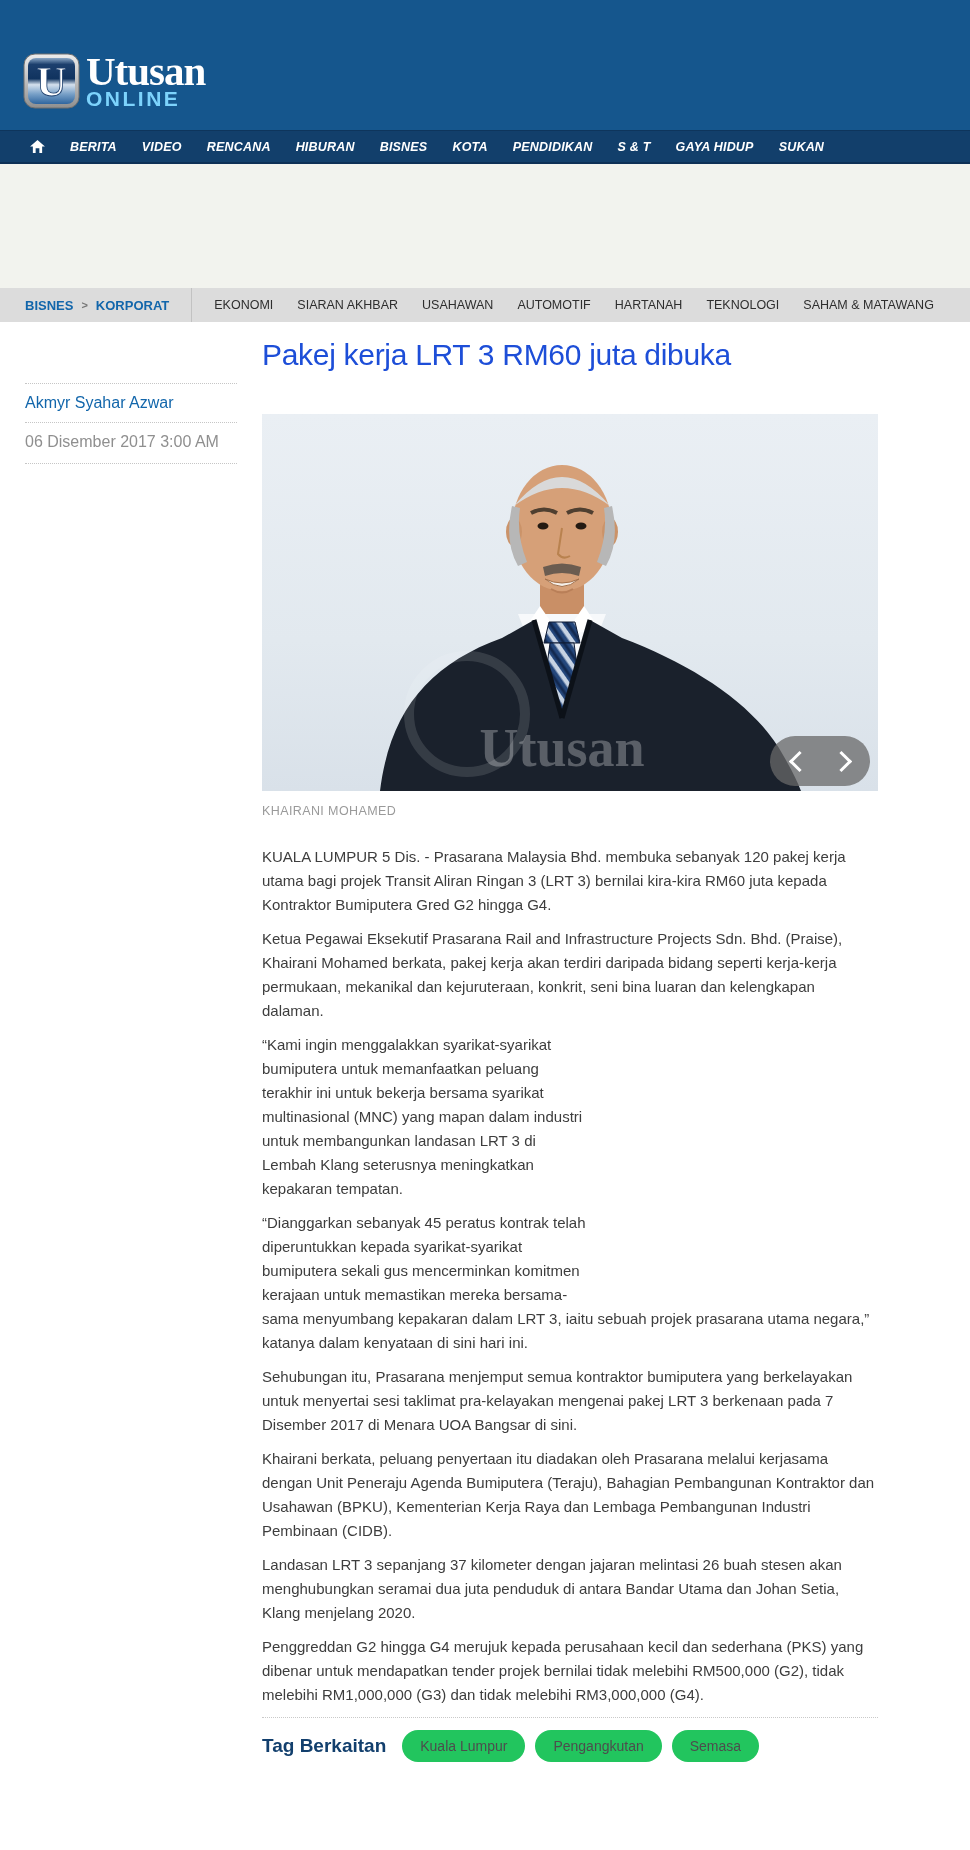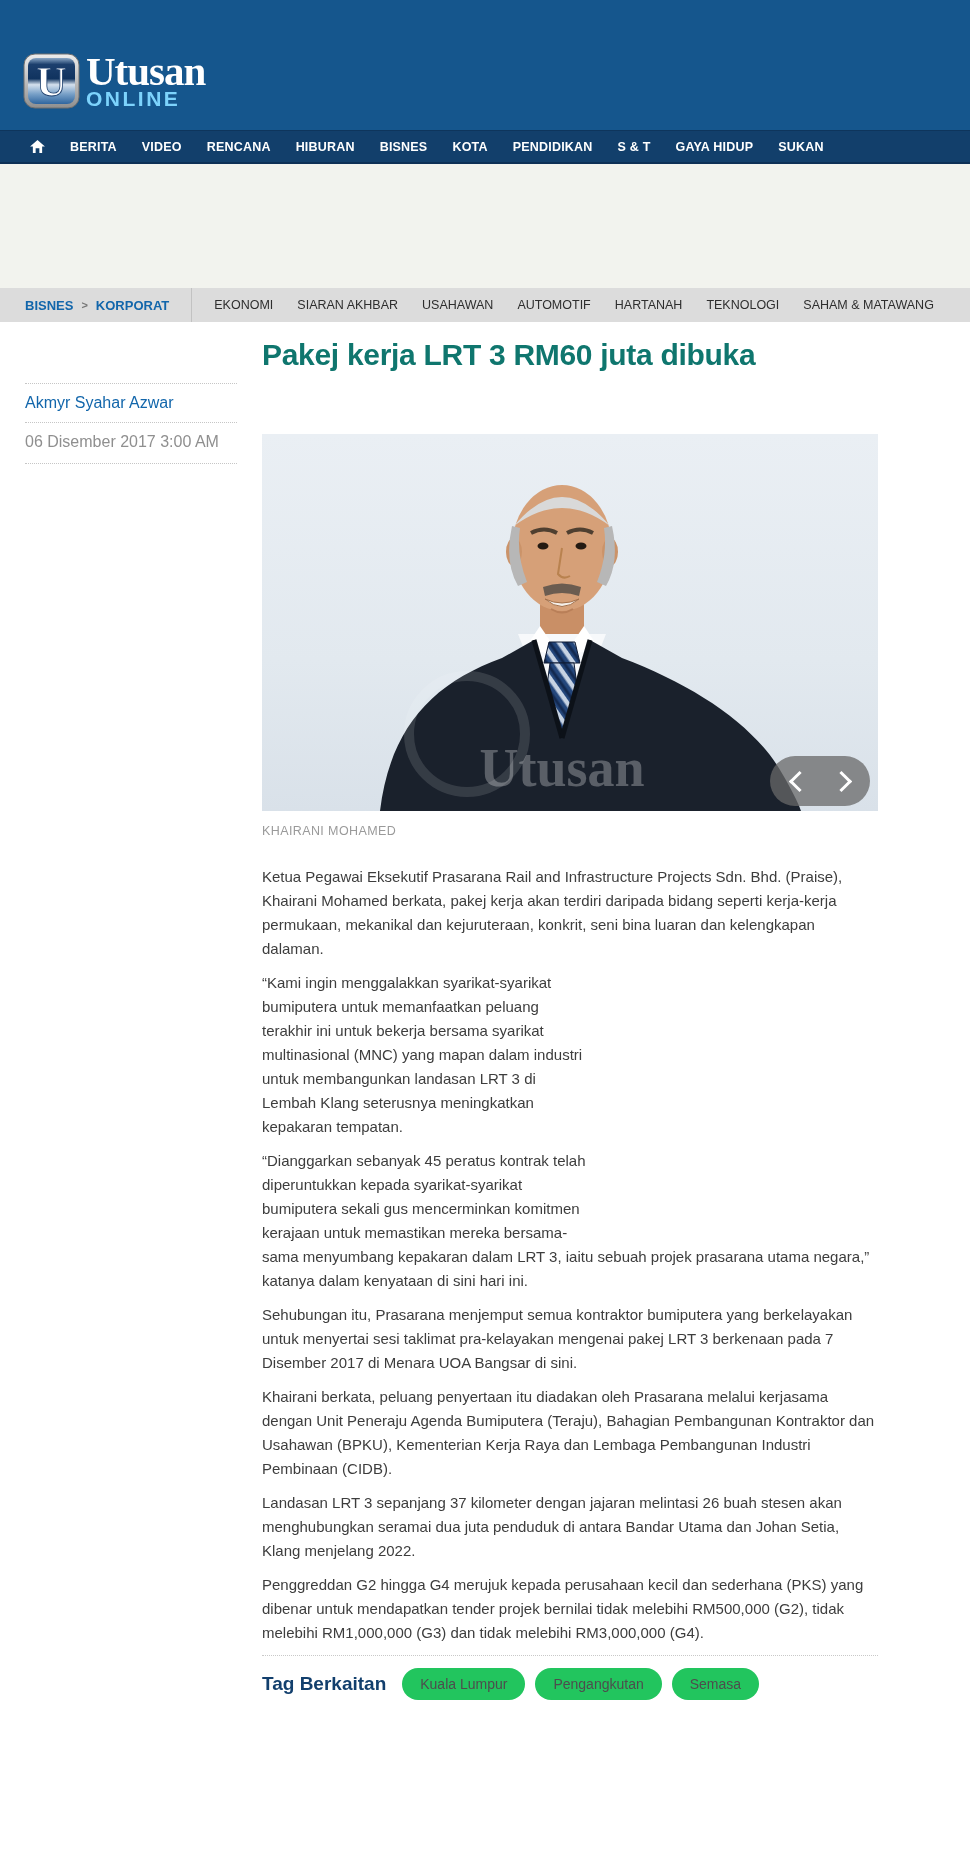--- a/index.html
+++ b/index.html
@@ -12,21 +12,21 @@
 
   
   .header { height: 130px; background: #15568d; position: relative; }
   .logo { position: absolute; left: 23px; top: 53px; display: flex; align-items: flex-start; cursor: pointer; }
   .brand { margin-left: 6px; }
   .brand-top { font-family: "Liberation Serif", serif; font-weight: bold; font-size: 41px; line-height: 36px; color: #ffffff; letter-spacing: -1px; }
   .brand-bottom { color: #7dd3fc; font-weight: bold; font-size: 21px; line-height: 23px; letter-spacing: 2.5px; margin-top: -2px; }
 
   
   .nav { height: 34px; background: #123f6b; border-top: 1px solid #0e355c; border-bottom: 2px solid #0d3056;
-         display: flex; align-items: center; padding-left: 30px; }
+         display: flex; align-items: center; padding-left: 30px; font-style: italic; }
   .nav-home { margin-right: 25px; display: flex; align-items: center; cursor: pointer; }
   .nav-item { color: #ffffff; font-size: 12.5px; font-weight: bold; letter-spacing: .2px; margin-right: 25px; cursor: pointer; white-space: nowrap; }
 
   
   .ad-slot { height: 124px; background: #f2f3ee; }
 
   
   .crumbbar { height: 34px; background: #dcdcdc; display: flex; align-items: center; padding-left: 25px; }
   .crumb-link { color: #1266ab; font-size: 13px; font-weight: bold; cursor: pointer; white-space: nowrap; }
   .crumb-sep { color: #777777; font-size: 11px; font-weight: bold; margin: 0 8px; }
@@ -35,21 +35,21 @@
   .subnav-item { color: #2e2e2e; font-size: 12.5px; font-weight: normal; margin-right: 24px; cursor: pointer; white-space: nowrap; }
 
   
   .content { display: flex; padding-left: 25px; }
   .sidebar { width: 212px; padding-top: 61px; flex: none; }
   .sep { border-top: 1px dotted #c6c6c6; }
   .author { color: #1266ab; font-size: 16px; padding: 10px 0; cursor: pointer; }
   .date { color: #8f8f8f; font-size: 16px; padding: 10px 0 12px; }
 
   .main { width: 616px; margin-left: 25px; flex: none; }
-  .title { font-size: 30px; line-height: 38px; font-weight: bold; color: #0f766e; letter-spacing: -0.3px; margin: 14px 0 60px; }
+  .title { font-size: 30px; line-height: 38px; font-weight: normal; color: #1d4ed8; letter-spacing: -0.3px; margin: 14px 0 40px; }
 
   .photo { width: 616px; height: 377px; position: relative; overflow: hidden; }
   .carousel { position: absolute; right: 8px; bottom: 5px; width: 100px; height: 50px; border-radius: 25px;
               background: rgba(104,104,104,.75); display: flex; }
   .car-btn { flex: 1; display: flex; align-items: center; justify-content: center; cursor: pointer; }
   .chev { width: 15px; height: 15px; border: solid #ffffff; border-width: 0 3px 3px 0; }
   .chev-left  { transform: rotate(135deg); margin-left: 8px; }
   .chev-right { transform: rotate(-45deg); margin-right: 8px; }
 
   .caption { margin-top: 13px; font-size: 12.5px; color: #9a9a9a; letter-spacing: .4px; }
@@ -205,27 +205,28 @@
           </span>
         <span class="car-btn">
             <span class="chev chev-right"></span>
           </span>
       </div>
     </div>
 
     <div class="caption">KHAIRANI MOHAMED</div>
 
     <div class="body">
+      <p>KUALA LUMPUR 5 Dis. - Prasarana Malaysia Bhd. membuka sebanyak 120 pakej kerja utama bagi projek Transit Aliran Ringan 3 (LRT 3) bernilai kira-kira RM60 juta kepada Kontraktor Bumiputera Gred G2 hingga G4.</p>
       <p>Ketua Pegawai Eksekutif Prasarana Rail and Infrastructure Projects Sdn. Bhd. (Praise), Khairani Mohamed berkata, pakej kerja akan terdiri daripada bidang seperti kerja-kerja permukaan, mekanikal dan kejuruteraan, konkrit, seni bina luaran dan kelengkapan dalaman.</p>
       <div class="float-ad"></div>
       <p>“Kami ingin menggalakkan syarikat-syarikat bumiputera untuk memanfaatkan peluang terakhir ini untuk bekerja bersama syarikat multinasional (MNC) yang mapan dalam industri untuk membangunkan landasan LRT 3 di Lembah Klang seterusnya meningkatkan kepakaran tempatan.</p>
       <p>“Dianggarkan sebanyak 45 peratus kontrak telah diperuntukkan kepada syarikat-syarikat bumiputera sekali gus mencerminkan komitmen kerajaan untuk memastikan mereka bersama-sama menyumbang kepakaran dalam LRT 3, iaitu sebuah projek prasarana utama negara,” katanya dalam kenyataan di sini hari ini.</p>
       <p>Sehubungan itu, Prasarana menjemput semua kontraktor bumiputera yang berkelayakan untuk menyertai sesi taklimat pra-kelayakan mengenai pakej LRT 3 berkenaan pada 7 Disember 2017 di Menara UOA Bangsar di sini.</p>
       <p>Khairani berkata, peluang penyertaan itu diadakan oleh Prasarana melalui kerjasama dengan Unit Peneraju Agenda Bumiputera (Teraju), Bahagian Pembangunan Kontraktor dan Usahawan (BPKU), Kementerian Kerja Raya dan Lembaga Pembangunan Industri Pembinaan (CIDB).</p>
-      <p>Landasan LRT 3 sepanjang 37 kilometer dengan jajaran melintasi 26 buah stesen akan menghubungkan seramai dua juta penduduk di antara Bandar Utama dan Johan Setia, Klang menjelang 2022.</p>
+      <p>Landasan LRT 3 sepanjang 37 kilometer dengan jajaran melintasi 26 buah stesen akan menghubungkan seramai dua juta penduduk di antara Bandar Utama dan Johan Setia, Klang menjelang 2020.</p>
       <p>Penggreddan G2 hingga G4 merujuk kepada perusahaan kecil dan sederhana (PKS) yang dibenar untuk mendapatkan tender projek bernilai tidak melebihi RM500,000 (G2), tidak melebihi RM1,000,000 (G3) dan tidak melebihi RM3,000,000 (G4).</p>
     </div>
 
     <div class="tags">
       <span class="tag-label">Tag Berkaitan</span>
       <span class="tag-pill">Kuala Lumpur</span>
       <span class="tag-pill">Pengangkutan</span>
       <span class="tag-pill">Semasa</span>
     </div>
   </div>

